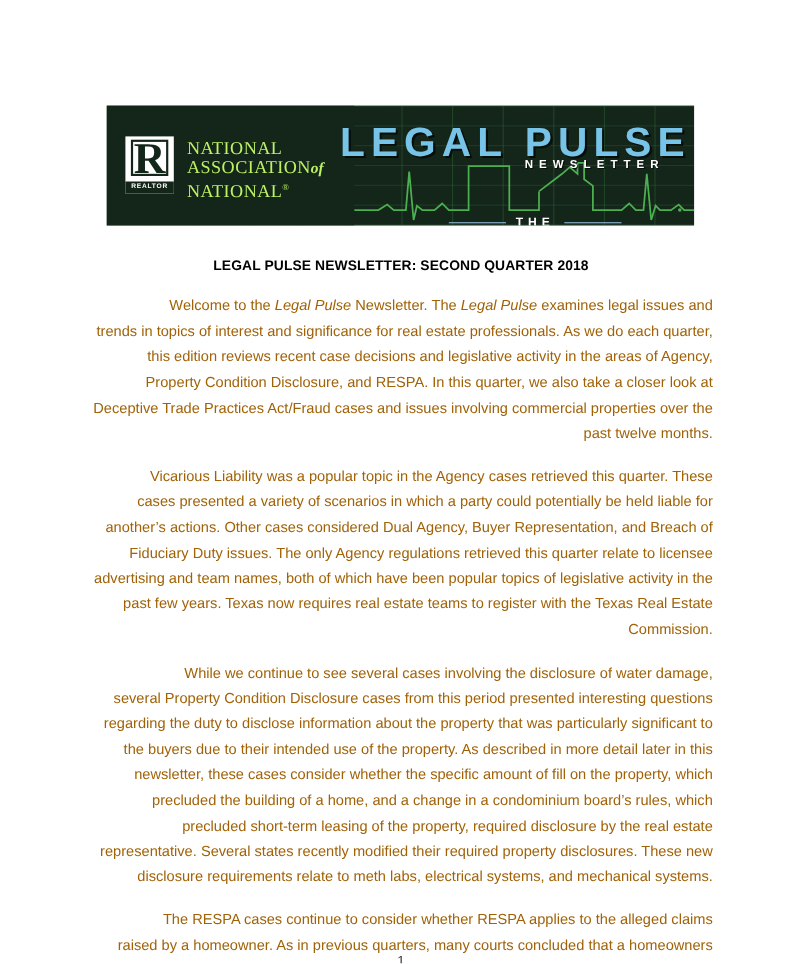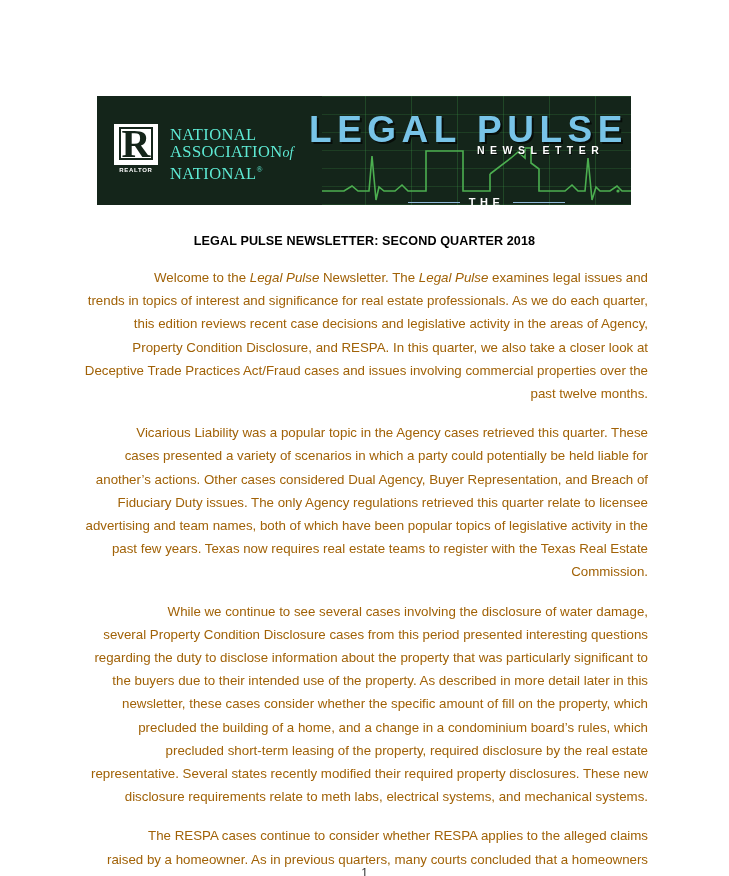--- a/index.html
+++ b/index.html
@@ -96,31 +96,32 @@
     font-family: "Liberation Sans", sans-serif;
     font-size: 6px;
     font-weight: bold;
     letter-spacing: 0.7px;
     text-align: center;
     line-height: 11px;
   }
   .nar-words {
     margin-left: 12px;
     font-family: "Liberation Serif", serif;
-    color: #5eead4;
+    color: #bef264;
     font-size: 16.5px;
     line-height: 17px;
     letter-spacing: 0.4px;
     padding-top: 2px;
   }
   .nar-words .ln { display: block; white-space: nowrap; }
   .nar-words .of {
     font-style: italic;
     font-size: 14px;
     letter-spacing: 0;
+    font-weight: bold;
   }
   .nar-words .reg { font-size: 8px; vertical-align: super; }
 
   
   .the-row {
     position: absolute;
     left: 245px;
     top: 100px;
     width: 289px;
     display: flex;

